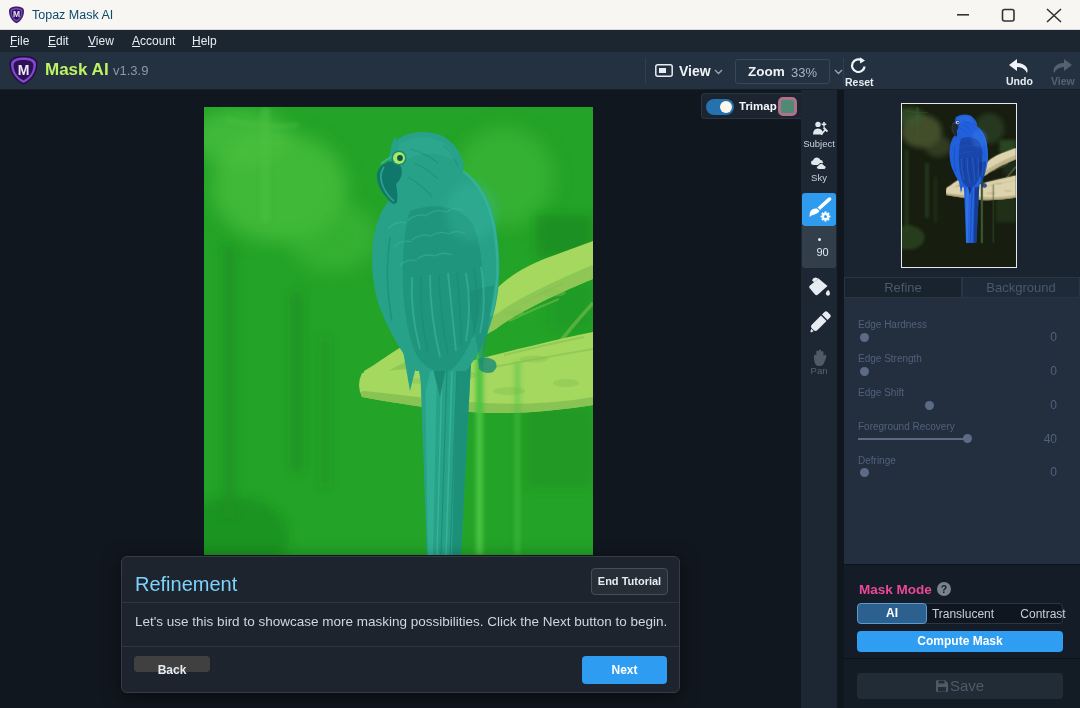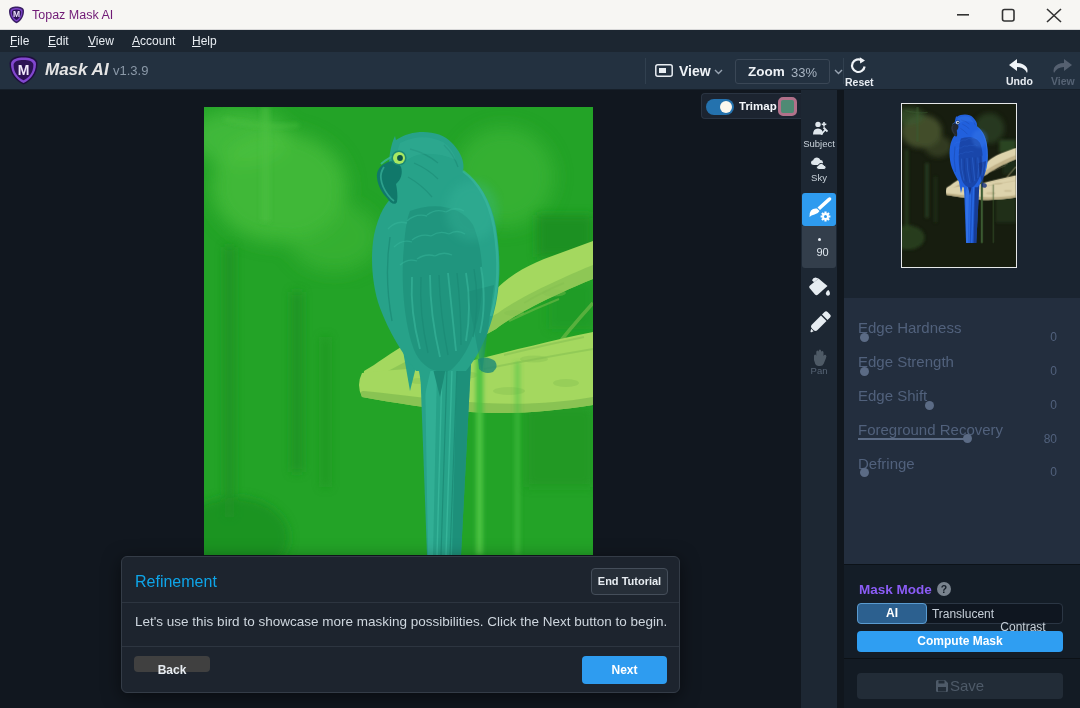--- a/index.html
+++ b/index.html
@@ -4,31 +4,31 @@
 <style>
   * { margin:0; padding:0; box-sizing:border-box; }
   html,body { width:1080px; height:708px; overflow:hidden; background:#11171f;
     font-family:"Liberation Sans", sans-serif; }
   .abs { position:absolute; }
   #stage { position:relative; width:1080px; height:708px; }
 
   
   #titlebar { left:0; top:0; width:1080px; height:30px; background:#f7f6f3;
     border-bottom:1px solid #d8d8d8; }
-  #titlebar .ttext { position:absolute; left:32px; top:8px; font-size:12.5px; color:#701a75; }
+  #titlebar .ttext { position:absolute; left:32px; top:8px; font-size:12.5px; color:#0c4a6e; }
   .winbtn { position:absolute; top:0; width:46px; height:29px; color:#222; }
 
   
   #menubar { left:0; top:30px; width:1080px; height:22px; background:#1c2631; }
   #menubar span { position:absolute; top:4px; font-size:12px; color:#e8edf2; }
 
   
   #toolbar { left:0; top:52px; width:1080px; height:38px; background:#233140;
     border-bottom:1px solid #161f29; }
-  #appname { position:absolute; left:45px; top:8px; font-size:17px; font-weight:bold; color:#e5e5e5;font-style:italic; }
+  #appname { position:absolute; left:45px; top:8px; font-size:17px; font-weight:bold; color:#bef264; }
   #appver { position:absolute; left:113px; top:11px; font-size:13px; color:#8b99a8; }
   .tbsep { position:absolute; top:6px; width:1px; height:26px; background:#31404f; }
   #viewlbl { position:absolute; left:679px; top:11px; font-size:14px; font-weight:bold; color:#eef2f6; }
   #zoombox { position:absolute; left:735px; top:7px; width:95px; height:25px;
      border:1px solid #3a4756; border-radius:3px; }
   #zoombox .z1 { position:absolute; left:12px; top:4px; font-size:13.5px; font-weight:bold; color:#eef2f6; }
   #zoombox .z2 { position:absolute; left:55px; top:5px; font-size:13px; color:#a7b3c0; }
   .tlabel { position:absolute; font-size:10.5px; font-weight:bold; color:#e8edf2; }
   .dim { color:#566374 !important; }
 
@@ -43,21 +43,21 @@
      background:#2472ae; }
   #toggle::after { content:""; position:absolute; right:2px; top:2px; width:12px; height:12px;
      border-radius:50%; background:#fdf8ee; }
   #trimaplbl { position:absolute; left:37px; top:6px; font-size:11.5px; font-weight:bold; color:#f4f7fa; }
   #swatch { position:absolute; left:76px; top:3px; width:19px; height:19px; border-radius:5px;
      background:#4f8a74; border:3px solid #b2718a; }
 
   
   #dialog { left:121px; top:556px; width:559px; height:137px; background:#1d242e;
      border:1px solid #343c47; border-radius:6px; box-shadow:0 4px 18px rgba(0,0,0,.5); }
-  #dlg-title { position:absolute; left:13px; top:16px; font-size:16px; font-weight:500; color:#0ea5e9; }
+  #dlg-title { position:absolute; left:13px; top:16px; font-size:20px; font-weight:500; color:#7dd3fc; }
   #endtut { position:absolute; right:11px; top:11px; width:77px; height:27px; background:#262e38;
      border:1px solid #454e5a; border-radius:4px; color:#e7ecf1; font-size:11px; font-weight:bold;
      text-align:center; line-height:25px; }
   .dlg-div { position:absolute; left:0; width:100%; height:1px; background:#2d3540; }
   #dlg-body { position:absolute; left:13px; top:57px; font-size:13.5px; color:#ced6de; }
   #backbtn { position:absolute; left:12px; top:99px; width:76px; height:16px; background:#404040;
      border-radius:4px; color:#e7ecf1; font-size:12px; font-weight:bold; text-align:center; line-height:28px; }
   #steplbl { position:absolute; left:0; top:105px; width:100%; text-align:center; font-size:14px; color:#dfe5ea; }
   #nextbtn { position:absolute; right:12px; top:99px; width:85px; height:28px; background:#2e9cf0;
      border-radius:4px; color:#fff; font-size:12px; font-weight:bold; text-align:center; line-height:28px; }
@@ -72,27 +72,27 @@
   #sizebox .n { position:absolute; left:0; top:20px; width:41px; text-align:center; font-size:11px; color:#dfe7ee; }
 
   
   #panel { left:844px; top:90px; width:236px; height:618px; background:#1a2430; }
   #thumbwrap { position:absolute; left:57px; top:13px; width:116px; height:165px;
       border:1px solid #e6e8ea; }
   #tabs { position:absolute; left:0; top:187px; width:236px; height:21px; background:#18222c; }
   .tab { position:absolute; top:0; height:21px; border:1px solid #2a3544; font-size:13px;
       color:#4a5870; text-align:center; line-height:19px; }
   #sliders { position:absolute; left:0; top:208px; width:236px; height:266px; background:#232e3e; }
-  .slabel { position:absolute; left:14px; font-size:15px; color:#51617c; }
+  .slabel { position:absolute; left:14px; font-size:10px; color:#51617c; }
   .sval   { position:absolute; right:23px; font-size:12px; color:#51617c; }
   .sdot   { position:absolute; width:9px; height:9px; border-radius:50%; background:#5b6b85; }
   .strack { position:absolute; height:2px; background:#5b6b85; }
   #maskmode { position:absolute; left:0; top:474px; width:236px; height:94px; background:#141d27;
       border-top:1px solid #0c1218; }
-  #mmlabel { position:absolute; left:15px; top:17px; font-size:13.5px; font-weight:bold; color:#8b5cf6; }
+  #mmlabel { position:absolute; left:15px; top:17px; font-size:13.5px; font-weight:bold; color:#ec4899; }
   #mmhelp { position:absolute; left:93px; top:17px; width:14px; height:14px; border-radius:50%;
       background:#79838e; color:#141d27; font-size:10.5px; font-weight:bold; text-align:center; line-height:14px; }
   #segs { position:absolute; left:13px; top:38px; width:206px; height:21px; background:#0f1620;
       border:1px solid #2b3644; border-radius:4px; }
   #seg-ai { position:absolute; left:-1px; top:-1px; width:70px; height:21px; background:#2c608f;
       border:1px solid #5a9bd0; border-radius:4px; color:#fff; font-weight:bold; font-size:12px;
       text-align:center; line-height:19px; }
   .seg { position:absolute; top:1px; font-size:12px; color:#c6cfd8; text-align:center; line-height:18px; }
   #compute { position:absolute; left:13px; top:66px; width:206px; height:21px; background:#2f9ef2;
       border-radius:4px; color:#fff; font-weight:bold; font-size:12px; text-align:center; line-height:21px; }
@@ -300,49 +300,53 @@
   <div id="stripgap" class="abs"></div>
 
   <div id="panel" class="abs">
     <div id="thumbwrap">
       <svg width="114" height="163" viewBox="10 -10 379 537" preserveAspectRatio="none" style="--bg:#171d0f; --bg2:#424e2c; --stalk:#2a4421; --lite:#3a5a30;
                   --branch:#ddd3ac; --branchdk:#b9aa80; --bird:#2160dd; --birddk:#14317f;
                   --birdlt:#3f82ef; --beak:#23282e; --beakl:#3a4149; --eyering:#cddcee; --pupil:#0c1520;">
         <use href="#parrotart"></use>
       </svg>
     </div>
+    <div id="tabs">
+      <div class="tab" style="left:0; width:118px; background:#19232e;">Refine</div>
+      <div class="tab" style="left:118px; width:118px; background:#1e2a37;">Background</div>
+    </div>
     <div id="sliders">
       <div class="slabel" style="top:21px">Edge Hardness</div>
       <div class="sdot" style="left:16px; top:35px"></div>
       <div class="sval" style="top:32px">0</div>
 
       <div class="slabel" style="top:55px">Edge Strength</div>
       <div class="sdot" style="left:16px; top:69px"></div>
       <div class="sval" style="top:66px">0</div>
 
       <div class="slabel" style="top:89px">Edge Shift</div>
       <div class="sdot" style="left:81px; top:103px"></div>
       <div class="sval" style="top:100px">0</div>
 
       <div class="slabel" style="top:123px">Foreground Recovery</div>
       <div class="strack" style="left:14px; top:140px; width:110px;"></div>
       <div class="sdot" style="left:119px; top:136px"></div>
-      <div class="sval" style="top:134px">80</div>
+      <div class="sval" style="top:134px">40</div>
 
       <div class="slabel" style="top:157px">Defringe</div>
       <div class="sdot" style="left:16px; top:170px"></div>
       <div class="sval" style="top:167px">0</div>
     </div>
     <div id="maskmode">
       <div id="mmlabel">Mask Mode</div>
       <div id="mmhelp">?</div>
       <div id="segs">
         <div id="seg-ai">AI</div>
         <div class="seg" style="left:70px; width:70px;">Translucent</div>
-        <div class="seg" style="left:132px; width:66px;margin-top:13px;">Contrast</div>
+        <div class="seg" style="left:152px; width:66px;">Contrast</div>
       </div>
       <div id="compute">Compute Mask</div>
     </div>
     <div id="savearea">
       <div id="savebtn"><svg style="position:absolute;left:78px;top:6px" width="14" height="14" viewBox="0 0 14 14">
             <path d="M1,2.5 Q1,1 2.5,1 L10,1 L13,4 L13,11.5 Q13,13 11.5,13 L2.5,13 Q1,13 1,11.5 Z M3.5,1.5 L3.5,4.5 L9.5,4.5 L9.5,1.5 M3,8 L11,8 L11,12.5 L3,12.5 Z" fill="#4e5a68" fill-rule="evenodd"></path>
           </svg><span style="margin-left:14px">Save</span></div>
     </div>
   </div>
 

